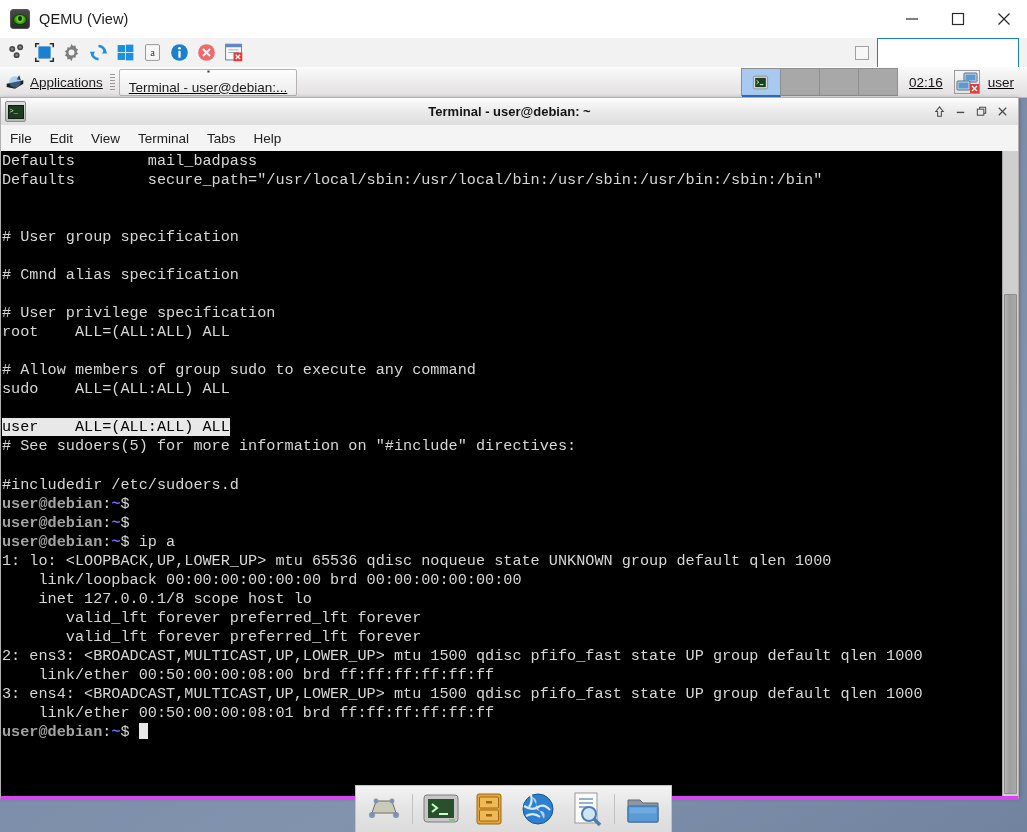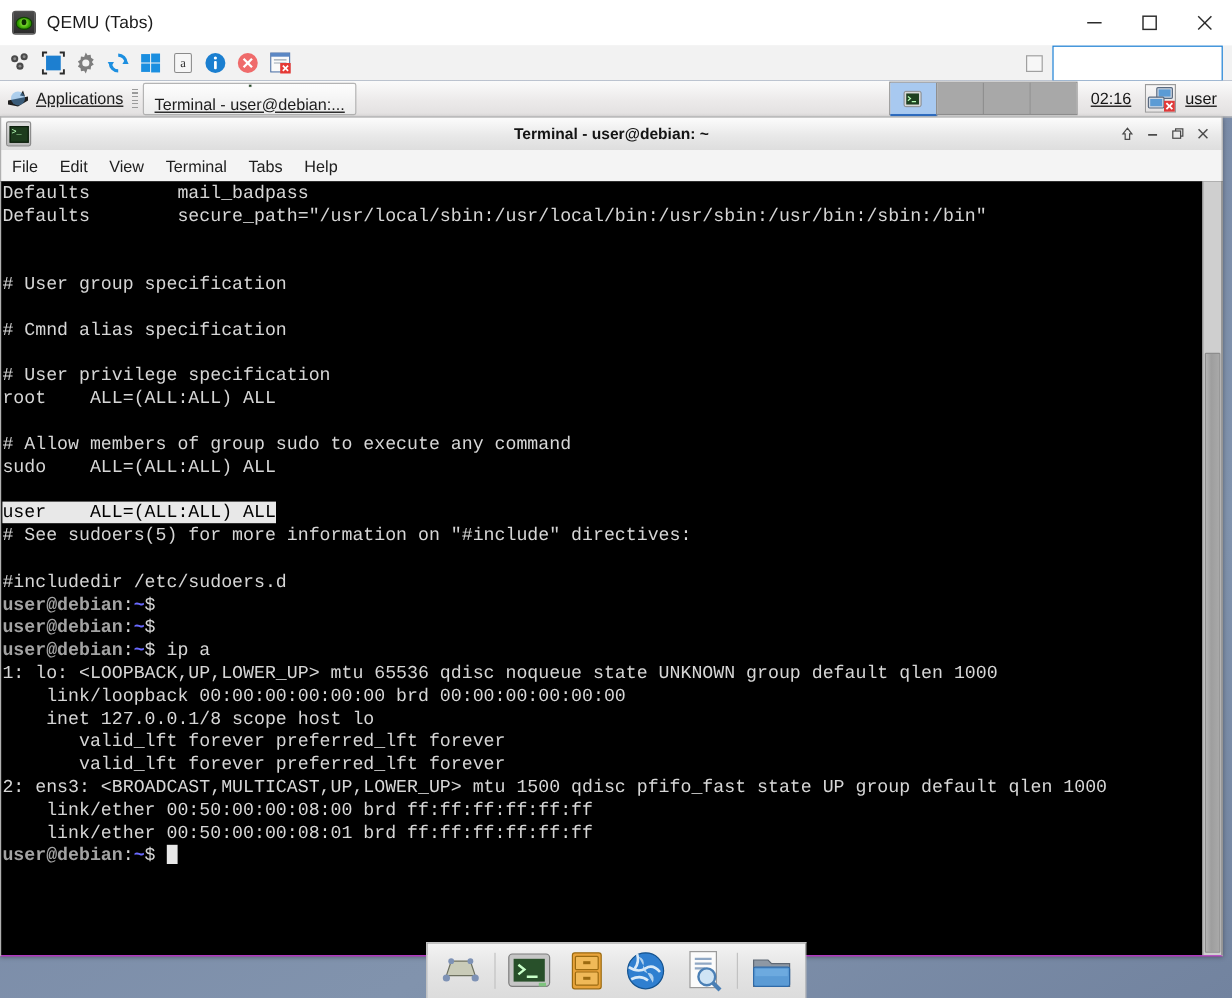--- a/index.html
+++ b/index.html
@@ -143,21 +143,21 @@
     height: 26px; display: flex; align-items: center; gap: 0;
     background: #f4f4f4;
     border-left: 1px solid #b0b0b0; border-right: 1px solid #b0b0b0;
   }
   .term-menu-item {
     font-size: 13.5px; color: #202020; padding: 3px 9px; cursor: default;
   }
   .term-body {
     position: relative; height: 645px;
     background: #000000;
-    border-left: 1px solid #b0b0b0; border-right: 1px solid #b0b0b0; border-bottom: 1px solid #d946ef;
+    border-left: 1px solid #b0b0b0; border-right: 1px solid #b0b0b0; border-bottom: 4px solid #d946ef;
     display: flex;
   }
   .term-screen {
     flex: 1; overflow: hidden; padding: 1px 0 0 1px;
   }
   .tline {
     font-family: "Liberation Mono", "DejaVu Sans Mono", monospace;
     font-size: 15.2px; line-height: 19.03px;
     color: #d6d6d6; white-space: pre; letter-spacing: 0px;
   }
@@ -194,21 +194,21 @@
 <body>
 
 <div class="app">
 
   <div class="qemu-titlebar">
     <div class="qemu-title-left">
       <div class="qemu-app-icon">
         <div class="eye"></div>
           <div class="pupil"></div>
       </div>
-      <span class="qemu-title-text">QEMU (Tabs)</span>
+      <span class="qemu-title-text">QEMU (View)</span>
     </div>
     <div class="win-btns">
       <div class="win-btn">
         <svg width="14" height="14" viewBox="0 0 14 14">
             <line x1="1" y1="7" x2="13" y2="7" stroke="#2b2b2b" stroke-width="1.2"></line>
           </svg>
       </div>
       <div class="win-btn">
         <svg width="14" height="14" viewBox="0 0 14 14">
             <rect x="1.5" y="1.5" width="11" height="11" fill="none" stroke="#2b2b2b" stroke-width="1.2"></rect>
@@ -424,20 +424,21 @@
             <div class="tline"><span class="c-green">user@debian</span><span class="c-white">:</span><span class="c-blue">~</span><span class="c-white">$</span></div>
             <div class="tline"><span class="c-green">user@debian</span><span class="c-white">:</span><span class="c-blue">~</span><span class="c-white">$</span></div>
             <div class="tline"><span class="c-green">user@debian</span><span class="c-white">:</span><span class="c-blue">~</span><span class="c-white">$ ip a</span></div>
             <div class="tline"><span>1: lo: &lt;LOOPBACK,UP,LOWER_UP&gt; mtu 65536 qdisc noqueue state UNKNOWN group default qlen 1000</span></div>
             <div class="tline"><span>    link/loopback 00:00:00:00:00:00 brd 00:00:00:00:00:00</span></div>
             <div class="tline"><span>    inet 127.0.0.1/8 scope host lo</span></div>
             <div class="tline"><span>       valid_lft forever preferred_lft forever</span></div>
             <div class="tline"><span>       valid_lft forever preferred_lft forever</span></div>
             <div class="tline"><span>2: ens3: &lt;BROADCAST,MULTICAST,UP,LOWER_UP&gt; mtu 1500 qdisc pfifo_fast state UP group default qlen 1000</span></div>
             <div class="tline"><span>    link/ether 00:50:00:00:08:00 brd ff:ff:ff:ff:ff:ff</span></div>
+            <div class="tline"><span>3: ens4: &lt;BROADCAST,MULTICAST,UP,LOWER_UP&gt; mtu 1500 qdisc pfifo_fast state UP group default qlen 1000</span></div>
             <div class="tline"><span>    link/ether 00:50:00:00:08:01 brd ff:ff:ff:ff:ff:ff</span></div>
             <div class="tline"><span class="c-green">user@debian</span><span class="c-white">:</span><span class="c-blue">~</span><span class="c-white">$ </span><span class="caret"></span></div>
           </div>
         <div class="term-scrollbar">
           <div class="term-thumb"></div>
         </div>
       </div>
     </div>
 
     <div class="dock">

